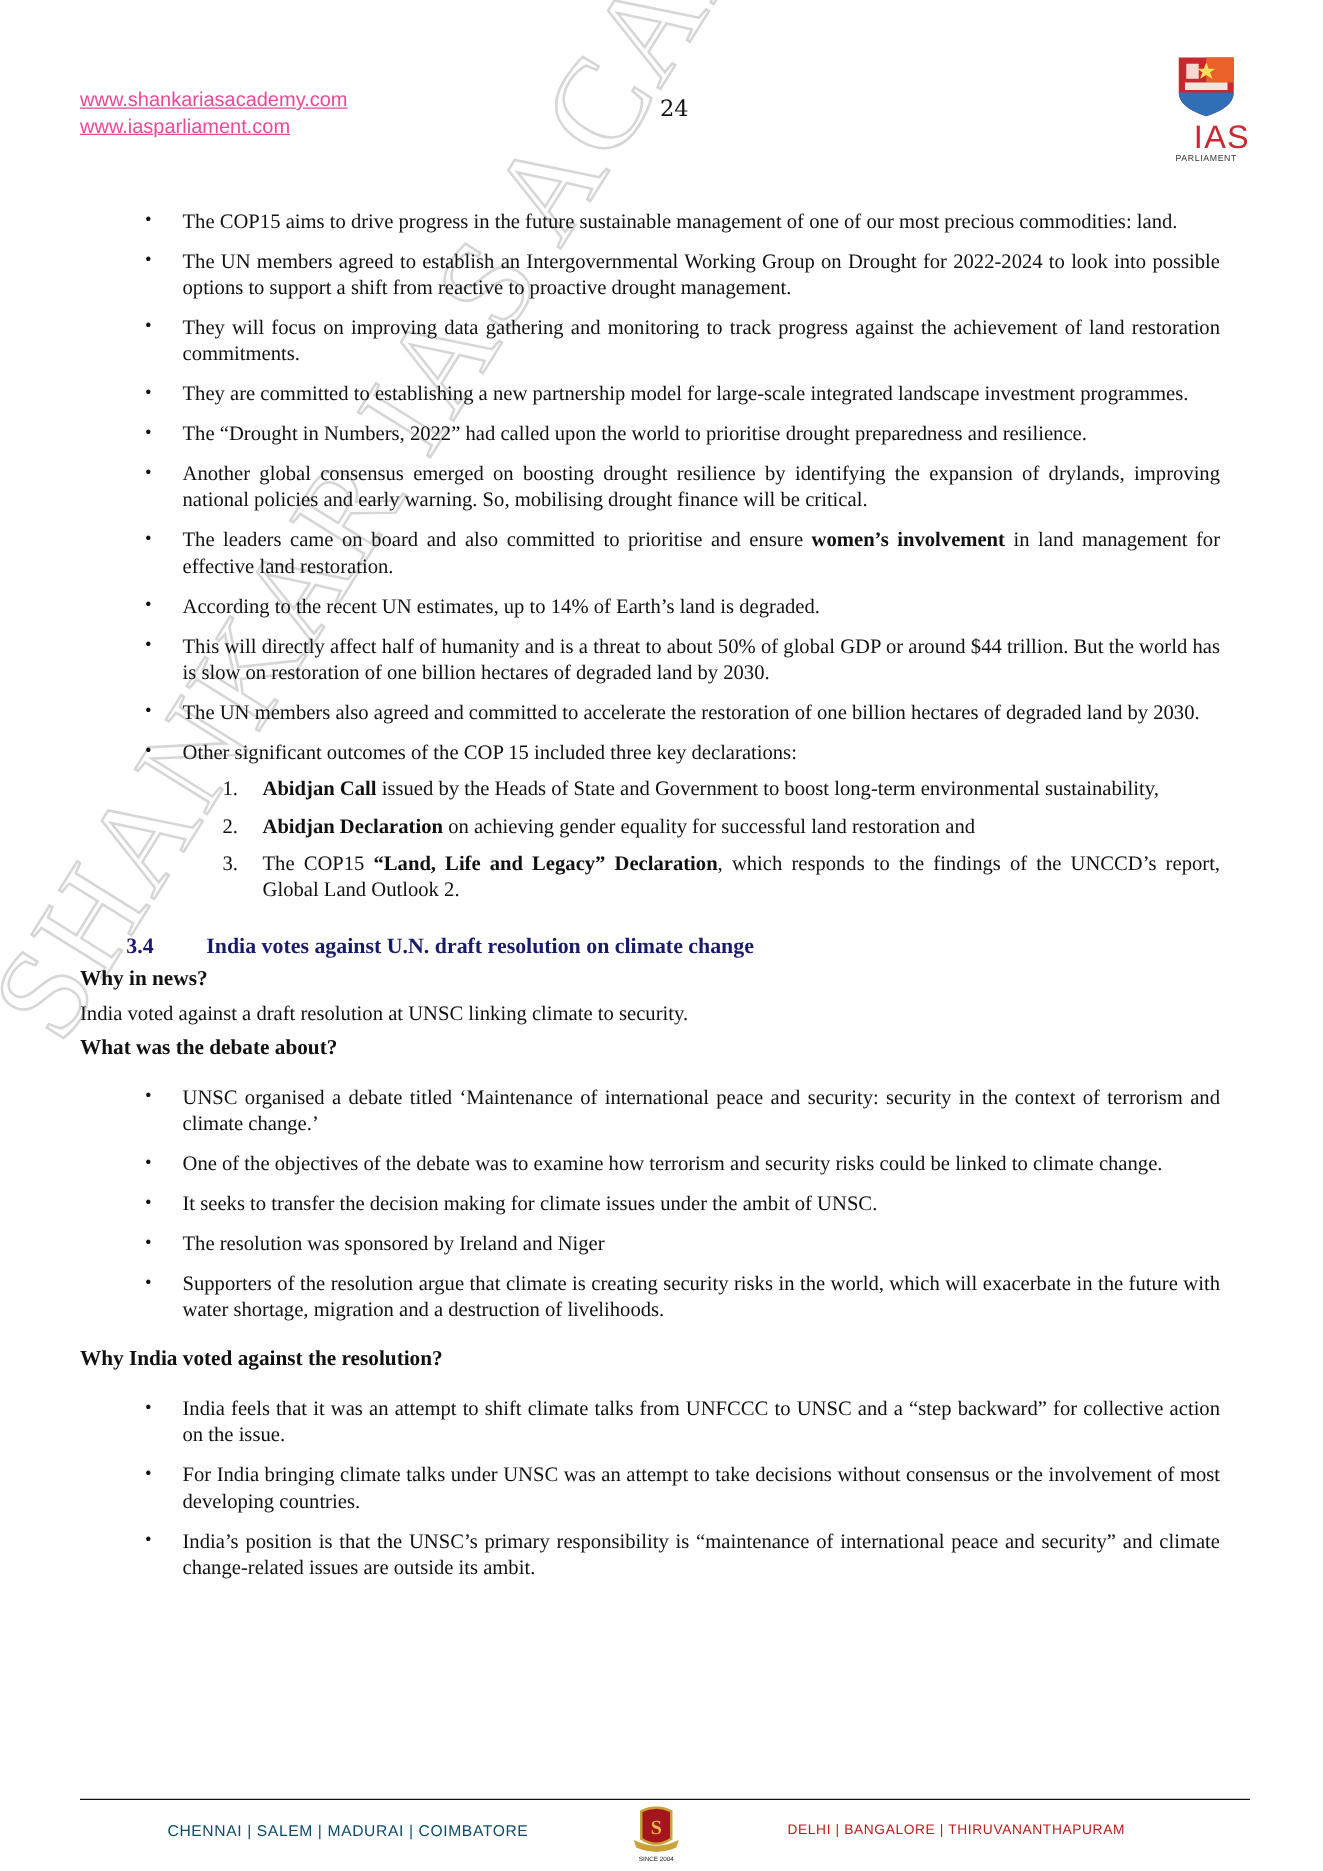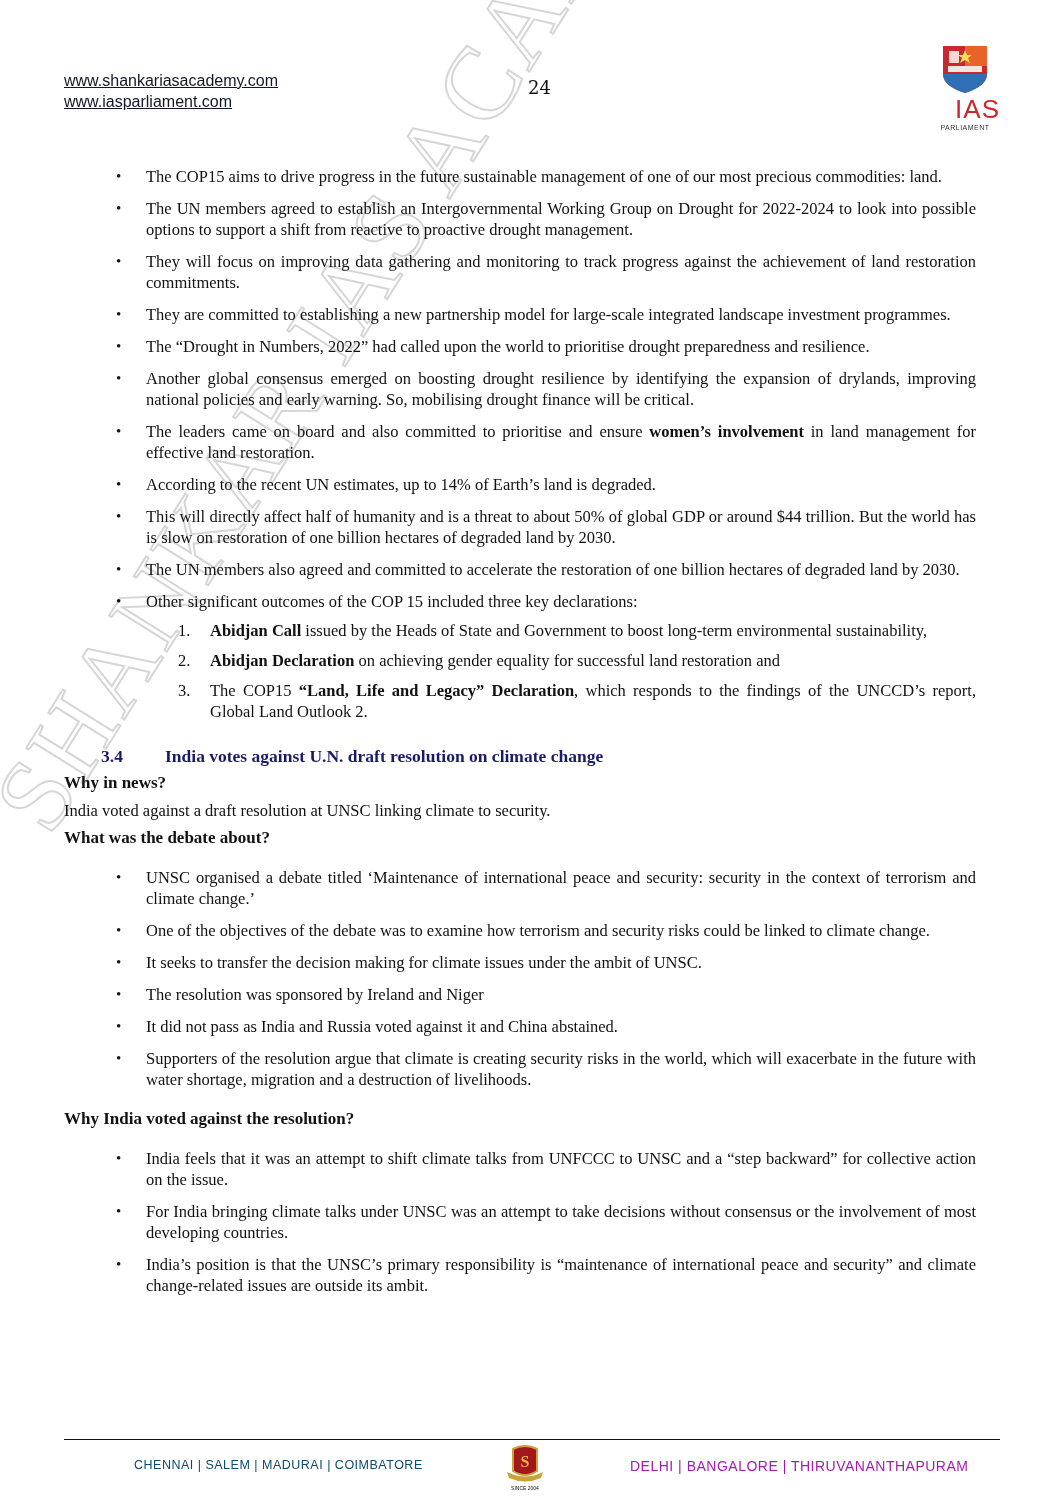--- a/index.html
+++ b/index.html
@@ -10,21 +10,21 @@
 
   .watermark {
     position: absolute; left: 20px; top: 760px;
     transform: rotate(-58deg); transform-origin: left center;
     font-family: "Liberation Serif", serif; font-size: 104px; letter-spacing: 3px;
     color: rgba(120,120,120,0.0); -webkit-text-stroke: 2px #d6d6d6;
     white-space: nowrap; pointer-events: none; z-index: 0;
   }
 
   .hdr-links { position: absolute; left: 64px; top: 70px; font-size: 16px; line-height: 21px; }
-  .hdr-links a { color: #0f172a; text-decoration: underline; display: block; }
+  .hdr-links a { color: #ec4899; text-decoration: underline; display: block; }
   .page-num { position: absolute; left: 528px; top: 77px; font-size: 18px; }
 
   .logo { position: absolute; left: 930px; top: 44px; width: 70px; height: 92px; }
   .logo .shield { position: absolute; left: 10px; top: 0; width: 50px; height: 50px; }
   .logo .ias { position: absolute; left: 0; top: 52px; width: 70px; text-align: right;
     font-family: "Liberation Sans", sans-serif; font-size: 26px; color: #c8282e; letter-spacing: 1px; line-height: 26px; }
   .logo .parl { position: absolute; left: 0; top: 80px; width: 70px; text-align: center;
     font-family: "Liberation Sans", sans-serif; font-size: 7px; color: #333; letter-spacing: 0.5px; }
 
   .content { position: absolute; left: 64px; top: 148px; width: 930px; z-index: 1;
@@ -37,21 +37,21 @@
   ol.n > li .num { position: absolute; left: 32px; }
   b { font-weight: bold; }
 
   .sec-head { margin-top: 22px; color: #1a1a6b; font-weight: bold; font-size: 17.5px; line-height: 24px; }
   .sec-head .sec-num { display: inline-block; width: 64px; margin-left: 37px; }
   .sub-head { font-weight: bold; font-size: 17px; margin: 4px 0 6px 0; line-height: 22px; }
   .plain { margin: 0 0 6px 0; }
 
   .footer-rule { position: absolute; left: 64px; top: 1439px; width: 936px; height: 1px; background: #111; }
   .footer-left { position: absolute; left: 134px; top: 1458px; font-family: "Liberation Sans", sans-serif; font-size: 12.5px; letter-spacing: 0.5px; color: #0c4a6e; }
-  .footer-right { position: absolute; left: 630px; top: 1458px; font-family: "Liberation Sans", sans-serif; font-size: 14px; letter-spacing: 0.5px; color: #a21caf; }
+  .footer-right { position: absolute; left: 630px; top: 1458px; font-family: "Liberation Sans", sans-serif; font-size: 11px; letter-spacing: 0.5px; color: #b91c1c; }
   .footer-logo { position: absolute; left: 503px; top: 1445px; width: 44px; height: 48px; }
   .footer-logo .since { position: absolute; left: 0; top: 40px; width: 44px; text-align: center; font-size: 5px; font-family: "Liberation Sans", sans-serif; }
 </style>
 </head>
 <body>
 
 <div class="page">
 
   <div class="watermark">SHANKAR IAS ACADEMY</div>
 
@@ -102,21 +102,20 @@
 
     <div class="sub-head">Why in news?</div>
     <p class="plain">India voted against a draft resolution at UNSC linking climate to security.</p>
 
     <div class="sub-head">What was the debate about?</div>
     <ul class="b">
       <li>UNSC organised a debate titled ‘Maintenance of international peace and security: security in the context of terrorism and climate change.’</li>
       <li>One of the objectives of the debate was to examine how terrorism and security risks could be linked to climate change.</li>
       <li>It seeks to transfer the decision making for climate issues under the ambit of UNSC.</li>
       <li>The resolution was sponsored by Ireland and Niger</li>
-      <li>It did not pass as India and Russia voted against it and China abstained.</li>
       <li>Supporters of the resolution argue that climate is creating security risks in the world, which will exacerbate in the future with water shortage, migration and a destruction of livelihoods.</li>
     </ul>
 
     <div class="sub-head">Why India voted against the resolution?</div>
     <ul class="b">
       <li>India feels that it was an attempt to shift climate talks from UNFCCC to UNSC and a “step backward” for collective action on the issue.</li>
       <li>For India bringing climate talks under UNSC was an attempt to take decisions without consensus or the involvement of most developing countries.</li>
       <li>India’s position is that the UNSC’s primary responsibility is “maintenance of international peace and security” and climate change-related issues are outside its ambit.</li>
     </ul>
   </div>

